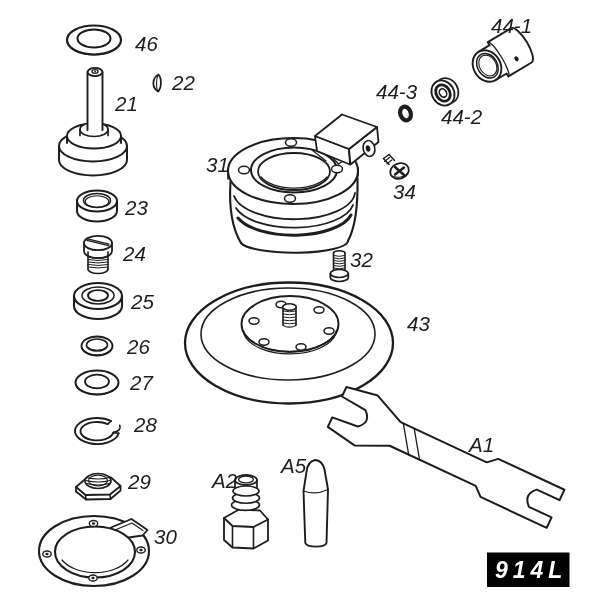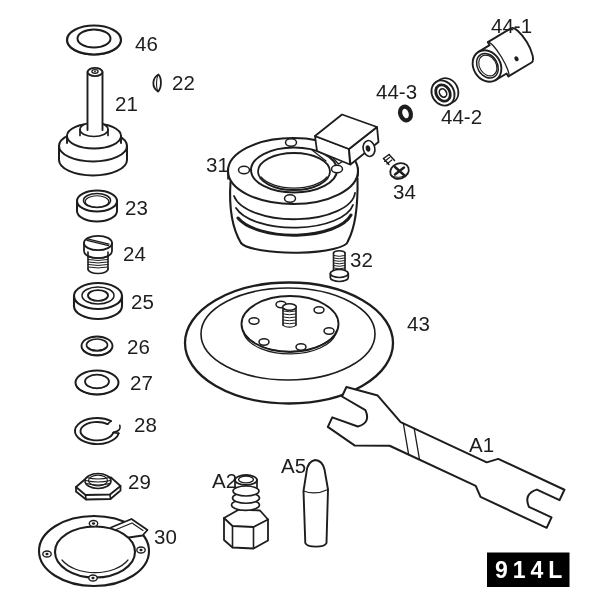--- a/index.html
+++ b/index.html
@@ -1,16 +1,16 @@
 <!DOCTYPE html>
 <html><head>
 <meta charset="utf-8">
 <style>
   html,body{margin:0;padding:0;background:#ffffff;}
-  .stage{width:600px;height:600px;position:relative;background:#fff;overflow:hidden;}
+  .stage{width:600px;height:600px;position:relative;background:#fff;overflow:hidden;font-style:italic;}
   svg{display:block;}
   .ln{stroke:#1d1d1d;fill:none;stroke-linecap:round;stroke-linejoin:round;}
   .fw{fill:#ffffff;}
   .fd{fill:#1d1d1d;stroke:none;}
   .lbl{font-family:"Liberation Sans","DejaVu Sans",sans-serif;font-size:20.5px;fill:#1d1d1d;}
   .badge-txt{font-family:"Liberation Sans","DejaVu Sans",sans-serif;font-size:23px;font-weight:bold;letter-spacing:5px;}
 </style>
 </head>
 <body>
 

